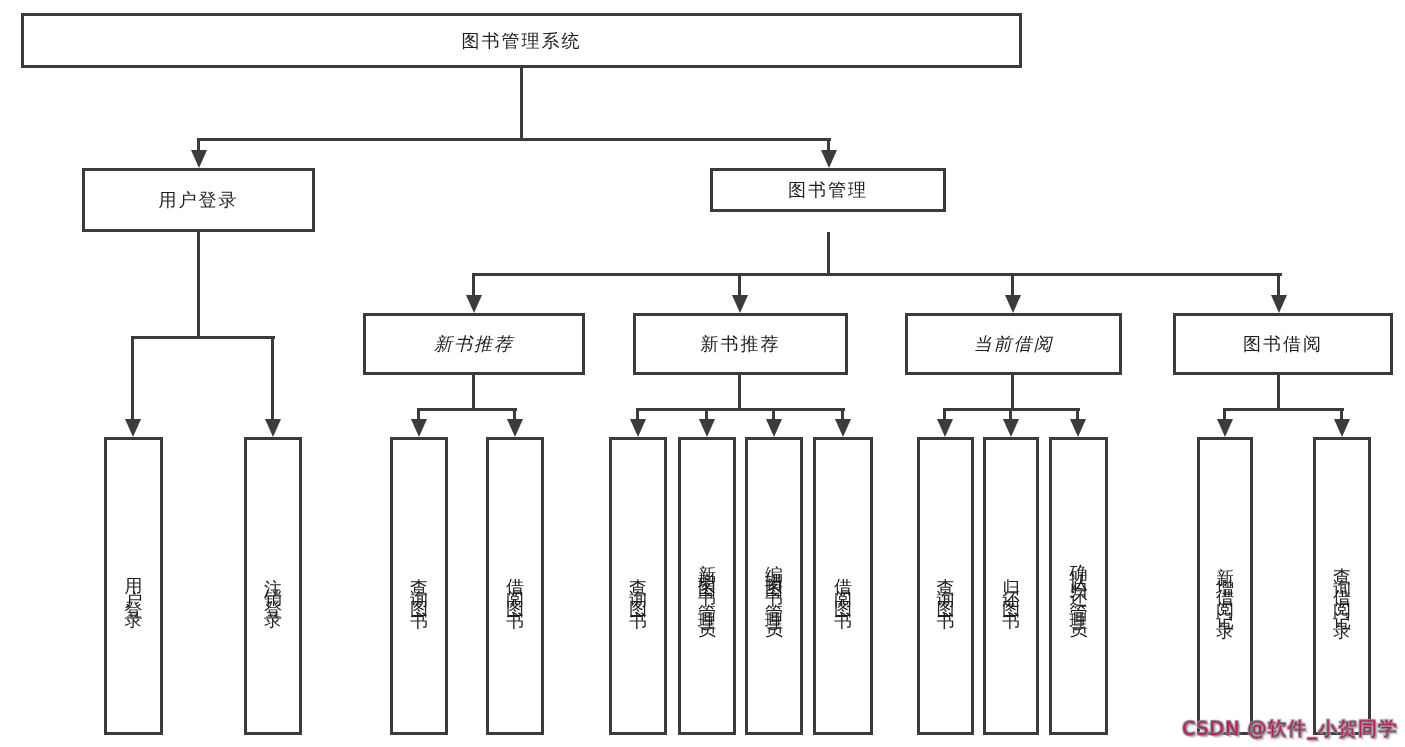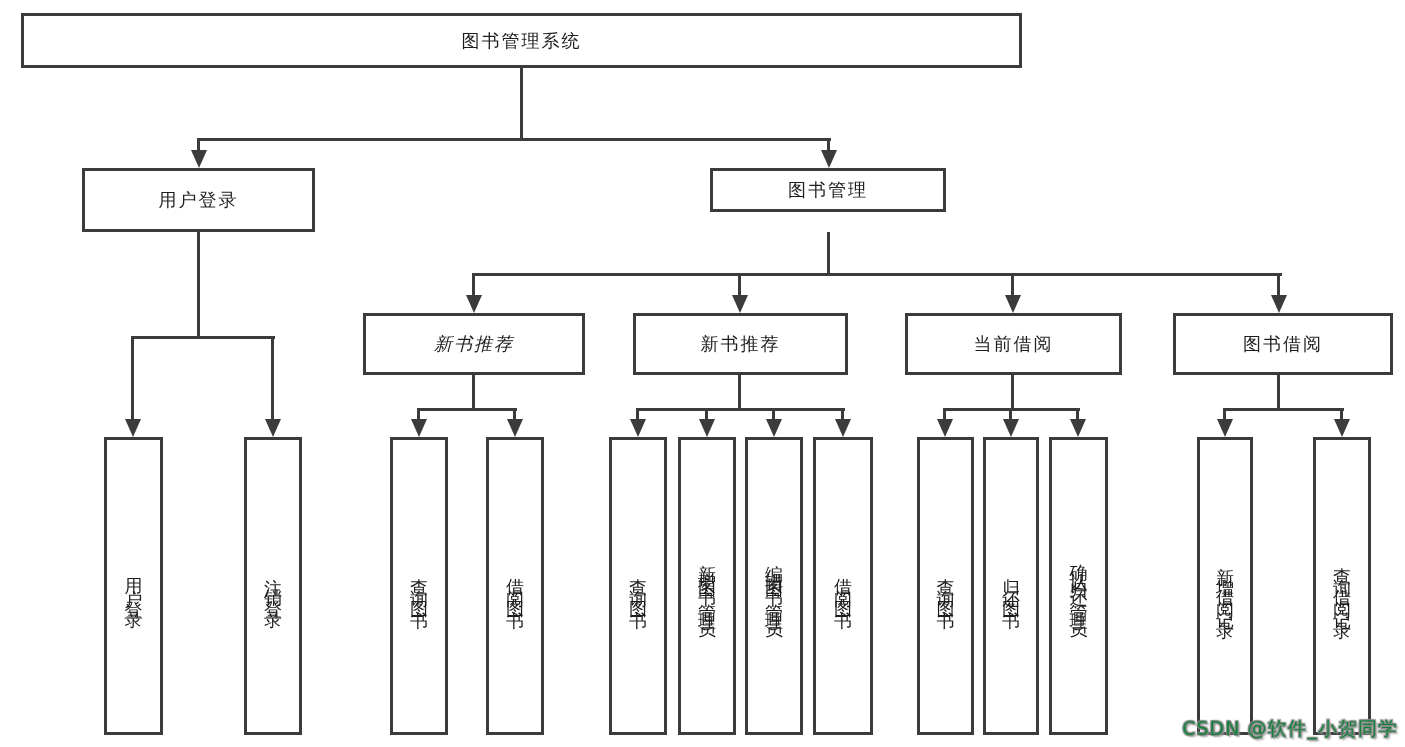--- a/index.html
+++ b/index.html
@@ -57,21 +57,21 @@
     border-left: 8px solid transparent;
     border-right: 8px solid transparent;
     border-top: 18px solid var(--line);
   }
   .watermark {
     position: absolute;
     right: 7px;
     bottom: 5px;
     font-size: 19px;
     letter-spacing: 1px;
-    color: #15803d;
+    color: #be185d;
     text-shadow:
       1px 1px 1px #8a8a8a,
       -1px -1px 1px #8a8a8a,
       1px -1px 1px #8a8a8a,
       -1px 1px 1px #8a8a8a,
       2px 2px 2px #9c9c9c;
   }
 </style>
 </head>
 <body>
@@ -103,21 +103,21 @@
   <div class="arrow" style="left:466px; top:295px;"></div>
   <div class="vline" style="left:738px; top:273px; width:3px; height:24px;"></div>
   <div class="arrow" style="left:732px; top:295px;"></div>
   <div class="vline" style="left:1011px; top:273px; width:3px; height:24px;"></div>
   <div class="arrow" style="left:1005px; top:295px;"></div>
   <div class="vline" style="left:1277px; top:273px; width:3px; height:24px;"></div>
   <div class="arrow" style="left:1271px; top:295px;"></div>
 
   <div class="box" style="left:363px; top:313px; width:222px; height:62px;font-style:italic;">新书推荐</div>
   <div class="box" style="left:633px; top:313px; width:215px; height:62px;">新书推荐</div>
-  <div class="box" style="left:905px; top:313px; width:217px; height:62px;">当前借阅</div>
+  <div class="box" style="left:905px; top:313px; width:217px; height:62px;font-style:italic;">当前借阅</div>
   <div class="box" style="left:1173px; top:313px; width:220px; height:62px;">图书借阅</div>
 
   <div class="vline" style="left:472px; top:375px; width:3px; height:33px;"></div>
   <div class="hline" style="left:417px; top:408px; width:100px; height:3px;"></div>
   <div class="vline" style="left:417px; top:408px; width:3px; height:14px;"></div>
   <div class="arrow" style="left:411px; top:419px;"></div>
   <div class="vline" style="left:513px; top:408px; width:3px; height:14px;"></div>
   <div class="arrow" style="left:507px; top:419px;"></div>
 
   <div class="vline" style="left:738px; top:375px; width:3px; height:33px;"></div>

